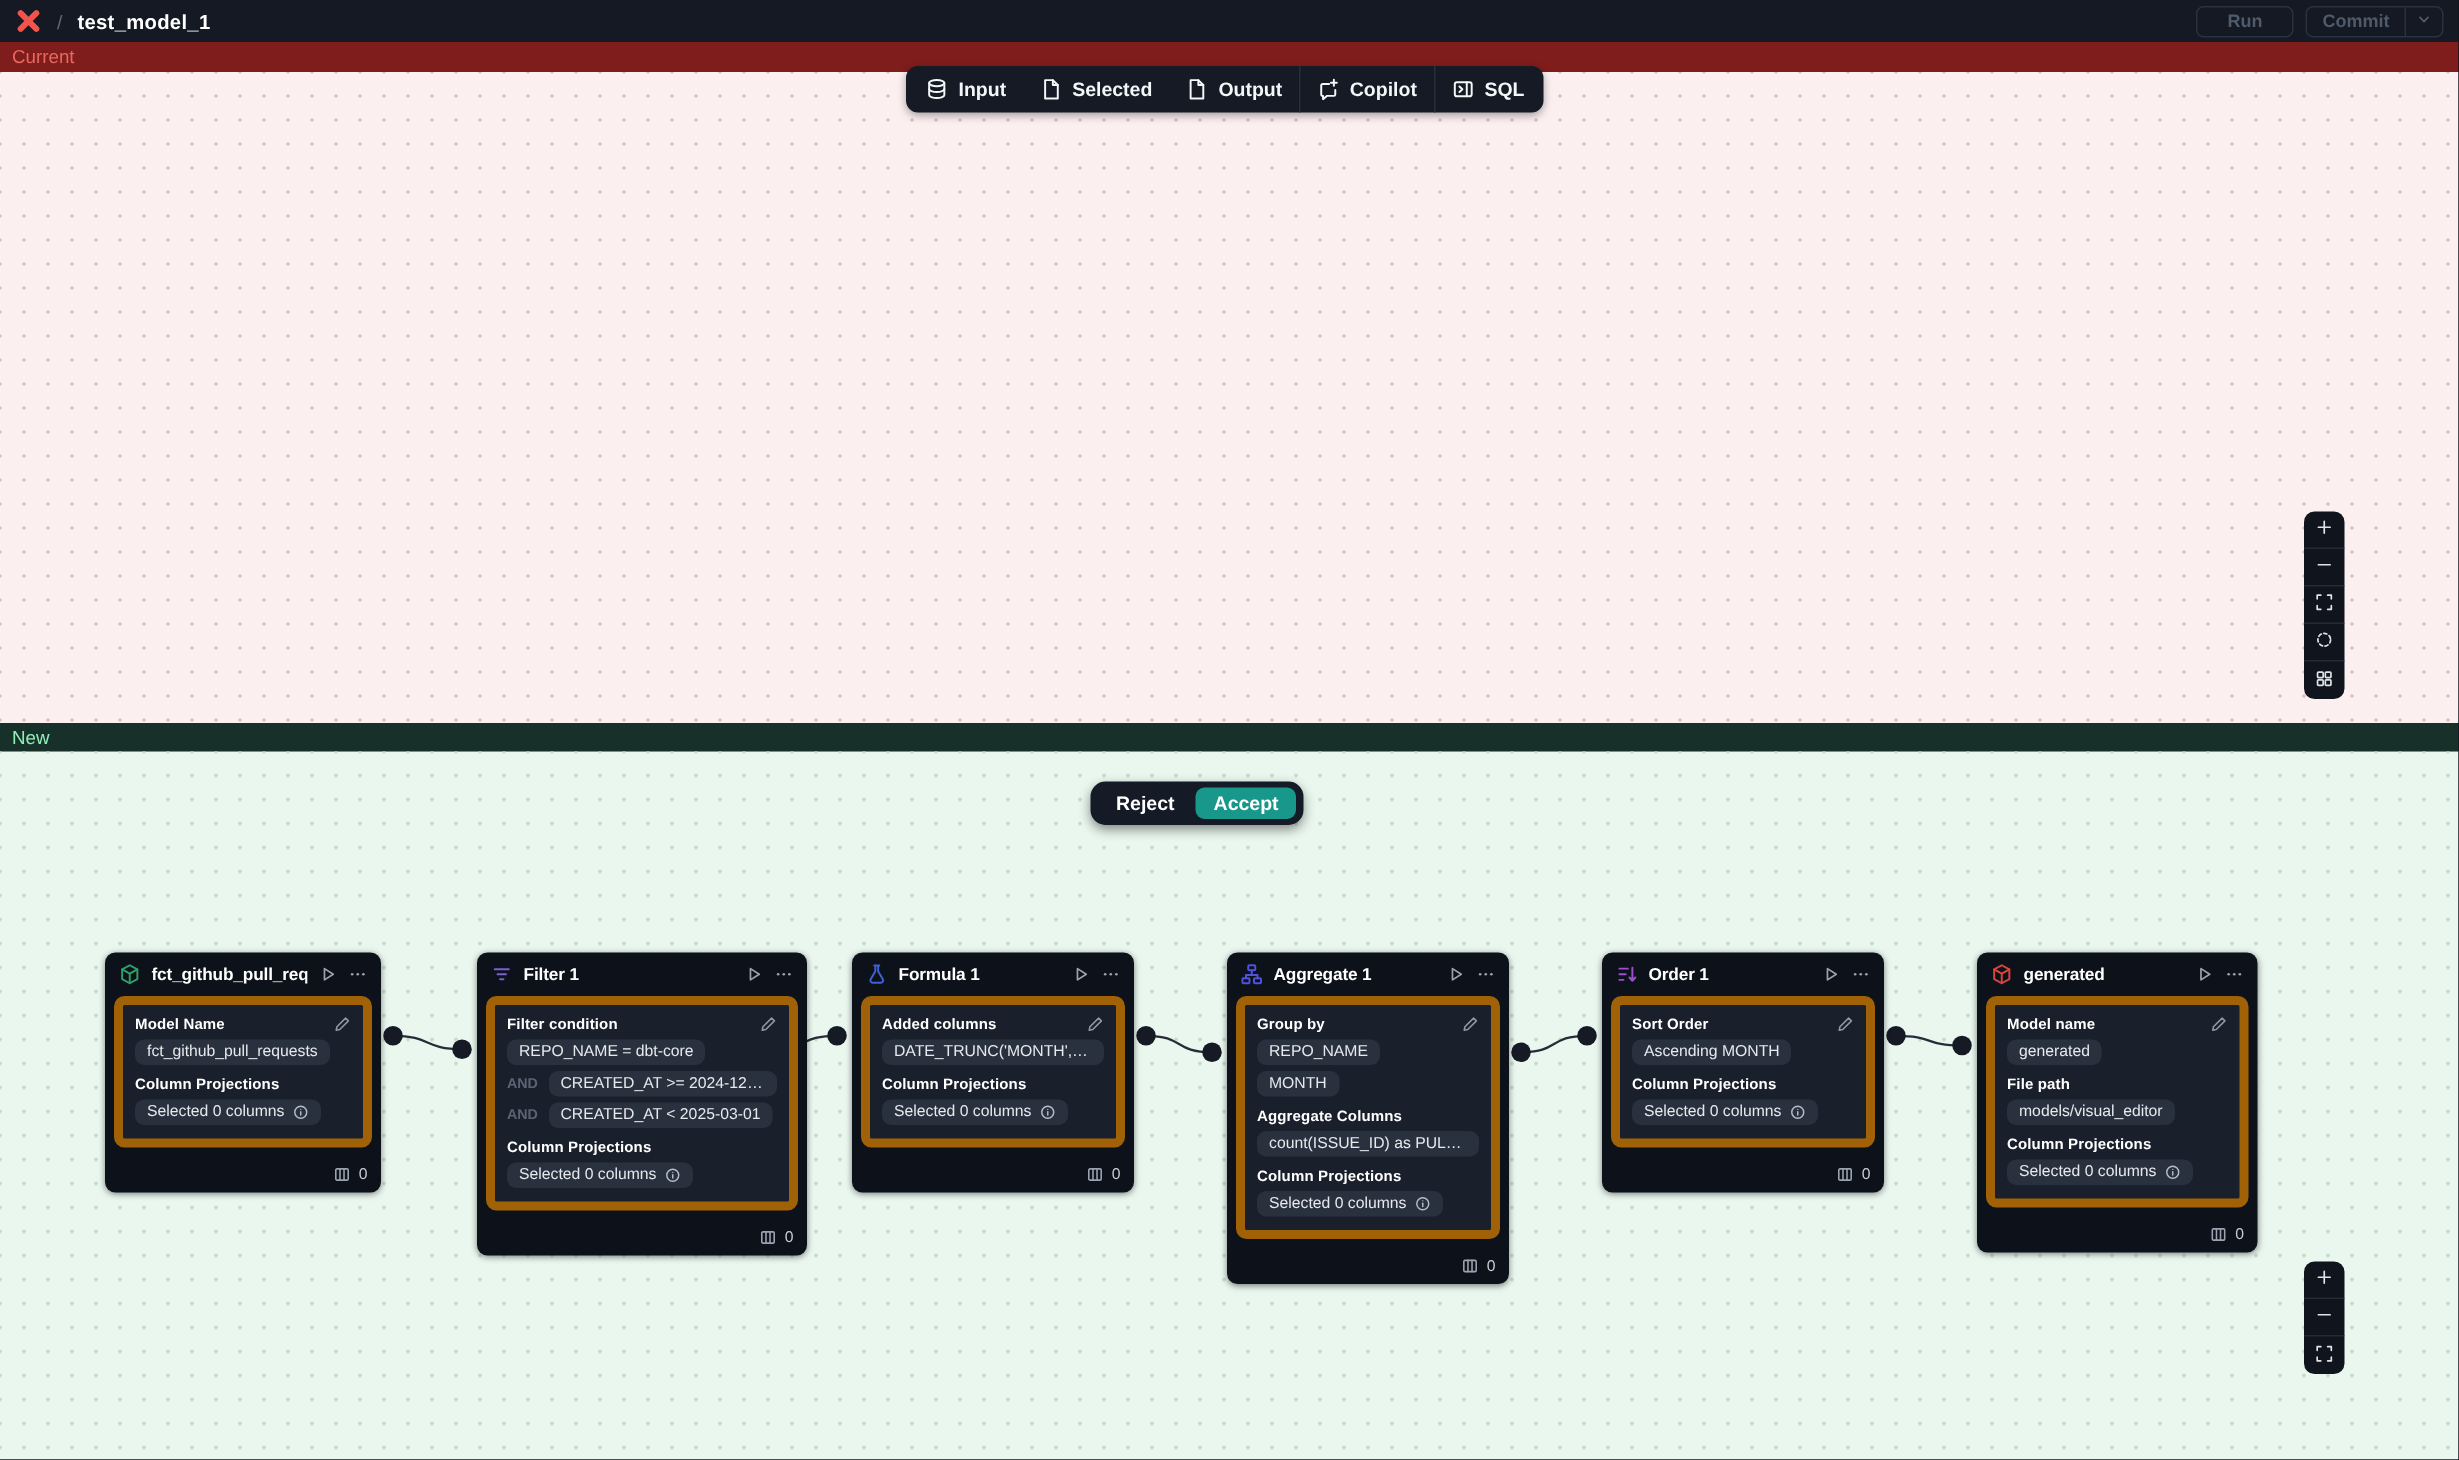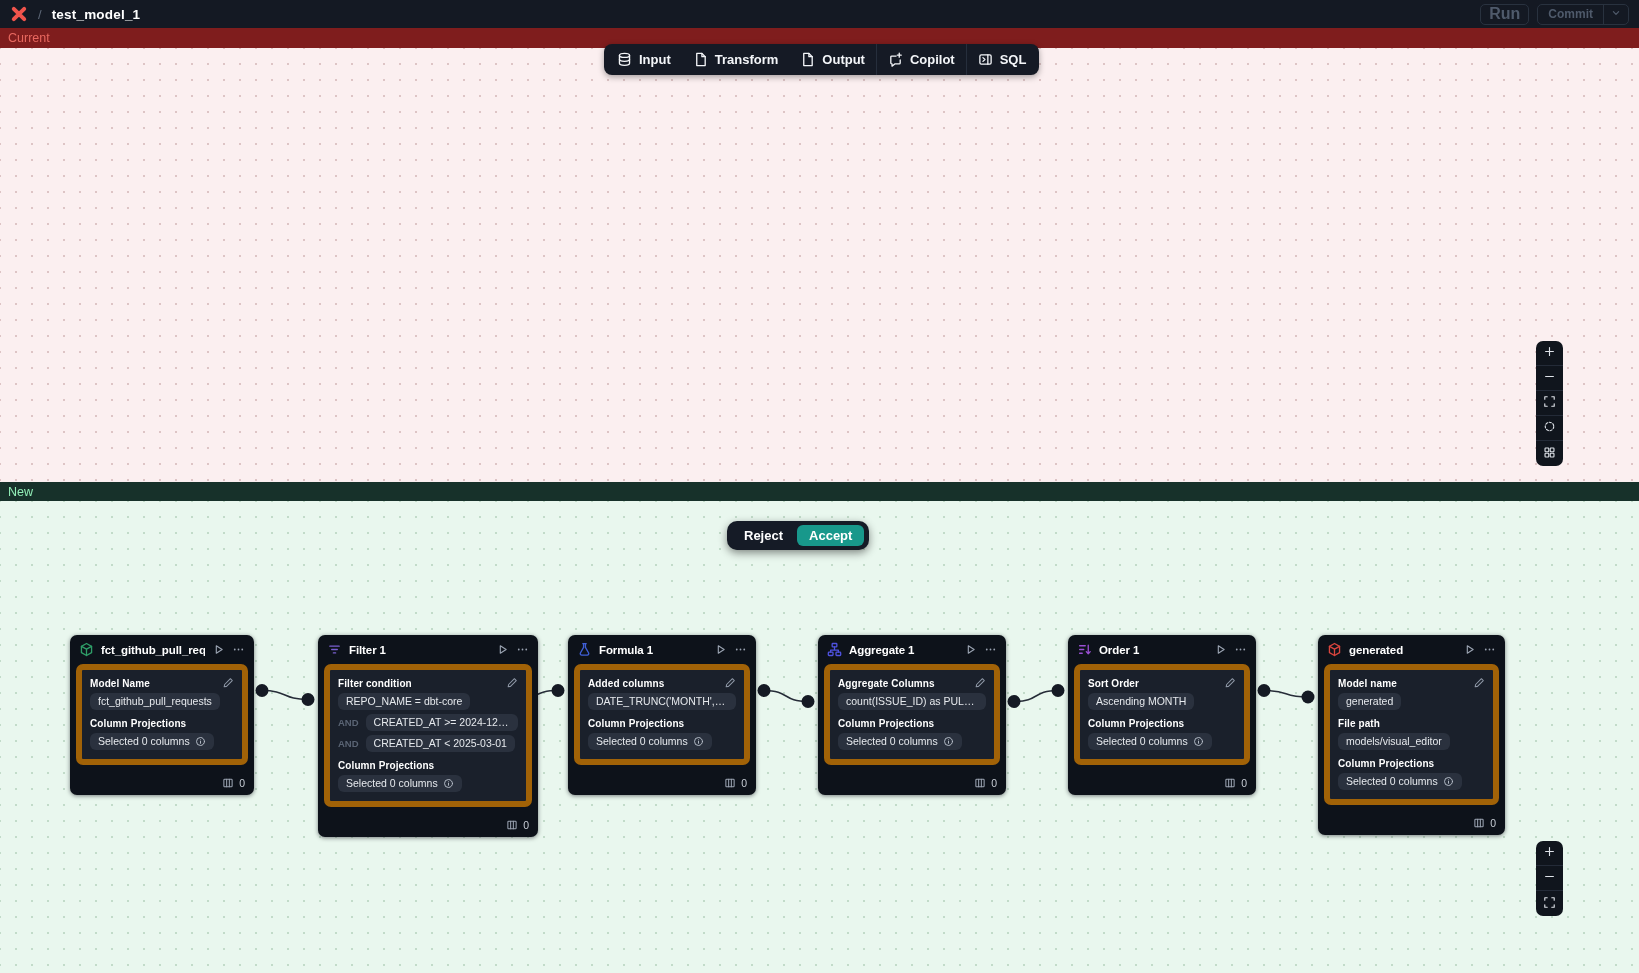--- a/index.html
+++ b/index.html
@@ -7,21 +7,21 @@
   body { font-family:"Liberation Sans", sans-serif; background:#10151d; position:relative; }
   button { font-family:inherit; cursor:pointer; }
 
   
   .topbar { height:28px; background:#141923; display:flex; align-items:center; padding:0 10px; gap:10px; }
   .logo { width:18px; height:18px; display:flex; align-items:center; }
   .sep { color:#5f6978; font-size:13px; }
   .title { color:#ffffff; font-weight:700; font-size:13.5px; letter-spacing:.2px; }
   .topbar-right { margin-left:auto; display:flex; align-items:center; gap:8px; }
   .btn-ghost { background:transparent; border:1px solid #29323f; border-radius:5px; color:#4f5a6b;
-               font-size:16px; font-weight:600; height:21px; padding:0 8px; display:flex; align-items:center; }
+               font-size:12px; font-weight:600; height:21px; padding:0 20px; display:flex; align-items:center; }
   .commit-group { display:flex; align-items:stretch; border:1px solid #29323f; border-radius:5px; height:21px; overflow:hidden; }
   .commit-main { background:none; border:none; color:#4f5a6b; font-size:12px; font-weight:600; padding:0 10px; }
   .commit-sep { width:1px; background:#29323f; }
   .commit-caret { background:none; border:none; color:#4f5a6b; width:24px; display:flex; align-items:center; justify-content:center; }
 
   
   .pane-bar { display:flex; align-items:center; padding:0 8px; font-size:12.5px; font-weight:500; }
   .pane-bar.current { height:20px; background:#7f1d1d; color:#e8685f; }
   .pane-bar.new { height:19px; background:#17312a; color:#92eeb7; }
   .canvas { position:relative; overflow:hidden; }
@@ -392,20 +392,33 @@
             </svg>
           </button>
         </div>
         <div class="node-body">
           <button class="icon-btn edit-btn">
             <svg viewBox="0 0 16 16" width="12" height="12" fill="none" stroke="currentColor" stroke-width="1.4" stroke-linecap="round" stroke-linejoin="round">
               <path d="M11.2 2.3l2.5 2.5L6 12.5l-3.1.6.6-3.1z"></path>
             </svg>
           </button>
           <div class="field">
+            <div class="field-label">Group by</div>
+            <div class="pill-row">
+              <span class="pill">
+                <span class="pill-text">REPO_NAME</span>
+              </span>
+            </div>
+            <div class="pill-row">
+              <span class="pill">
+                <span class="pill-text">MONTH</span>
+              </span>
+            </div>
+          </div>
+          <div class="field">
             <div class="field-label">Aggregate Columns</div>
             <div class="pill-row">
               <span class="pill">
                 <span class="pill-text">count(ISSUE_ID) as PULL_REQUEST_…</span>
               </span>
             </div>
           </div>
           <div class="field">
             <div class="field-label">Column Projections</div>
             <div class="pill-row">
@@ -595,21 +608,21 @@
       </span>
       <span>Input</span>
     </button>
     <button class="tb-item">
       <span class="icon">
         <svg viewBox="0 0 16 16" width="15" height="15" fill="none" stroke="currentColor" stroke-width="1.4" stroke-linecap="round" stroke-linejoin="round">
           <path d="M4 1.5h5.5L13 5v9.5H4z"></path>
           <path d="M9.5 1.5V5H13"></path>
         </svg>
       </span>
-      <span>Transform</span>
+      <span>Selected</span>
     </button>
     <button class="tb-item">
       <span class="icon">
         <svg viewBox="0 0 16 16" width="15" height="15" fill="none" stroke="currentColor" stroke-width="1.4" stroke-linecap="round" stroke-linejoin="round">
           <path d="M4 1.5h5.5L13 5v9.5H4z"></path>
           <path d="M9.5 1.5V5H13"></path>
         </svg>
       </span>
       <span>Output</span>
     </button>

